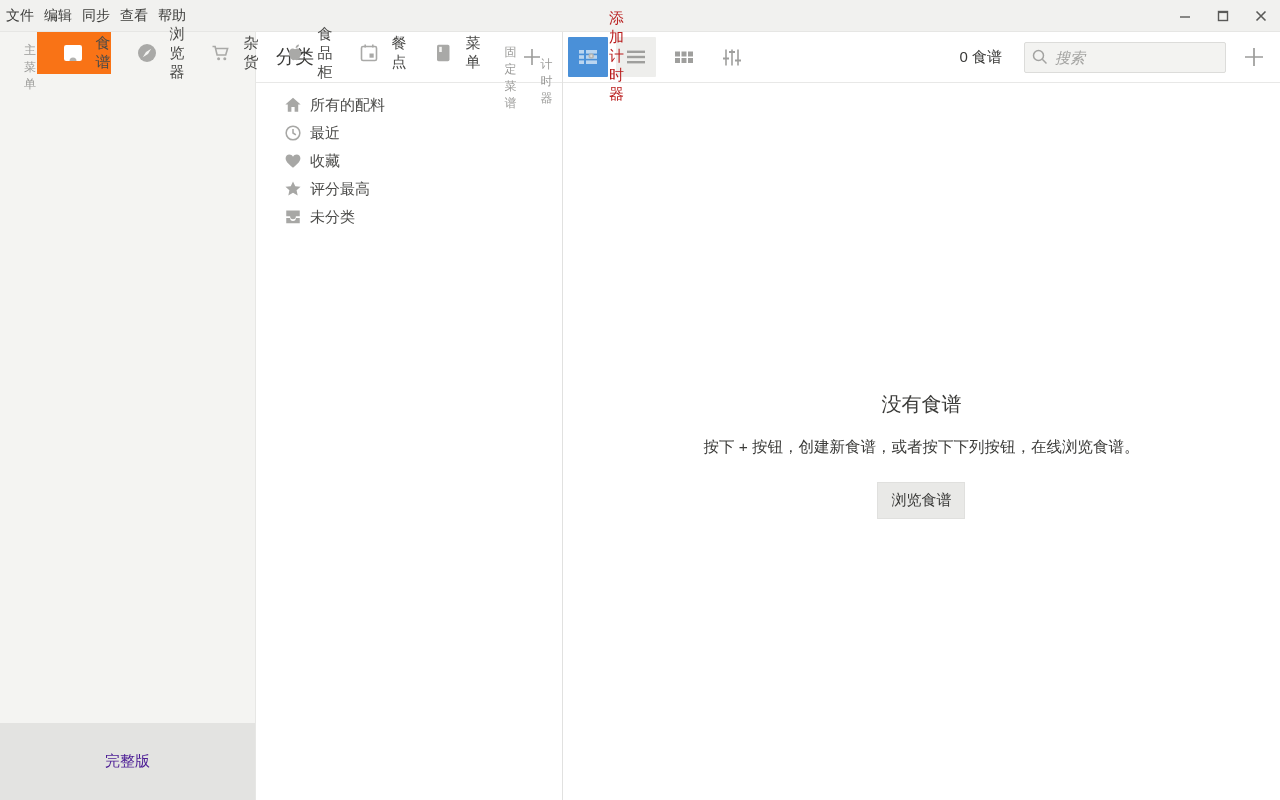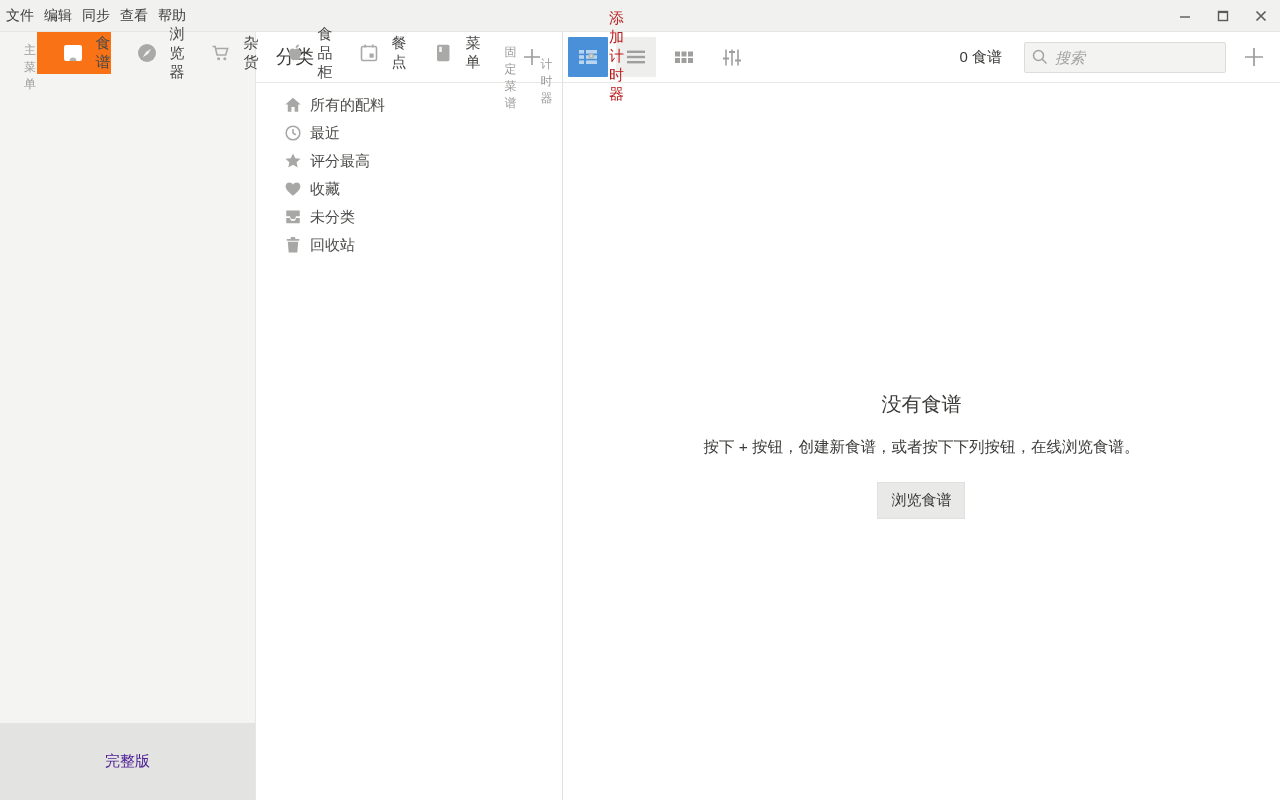--- a/index.html
+++ b/index.html
@@ -212,55 +212,45 @@
                 <circle cx="10" cy="10" r="7.6"></circle>
                 <path d="M10 5.6 V10 L13.2 12.2"></path>
               </svg>
           </span>
           <span>最近</span>
         </div>
 
         <div class="cat-item">
           <span class="ic">
             <svg viewBox="0 0 20 20" fill="currentColor">
+                <path d="M10 17.4 C4 12.8 1.8 9.8 1.8 6.9 C1.8 4.6 3.6 2.9 5.9 2.9 C7.6 2.9 9.2 3.9 10 5.4 C10.8 3.9 12.4 2.9 14.1 2.9 C16.4 2.9 18.2 4.6 18.2 6.9 C18.2 9.8 16 12.8 10 17.4 Z"></path>
+              </svg>
+          </span>
+          <span>收藏</span>
+        </div>
+
+        <div class="cat-item">
+          <span class="ic">
+            <svg viewBox="0 0 20 20" fill="currentColor">
                 <path d="M10 1.6 L12.5 7 L18.4 7.6 L14 11.5 L15.2 17.3 L10 14.3 L4.8 17.3 L6 11.5 L1.6 7.6 L7.5 7 Z"></path>
               </svg>
           </span>
           <span>评分最高</span>
-        </div>
-
-        <div class="cat-item">
-          <span class="ic">
-            <svg viewBox="0 0 20 20" fill="currentColor">
-                <path d="M10 17.4 C4 12.8 1.8 9.8 1.8 6.9 C1.8 4.6 3.6 2.9 5.9 2.9 C7.6 2.9 9.2 3.9 10 5.4 C10.8 3.9 12.4 2.9 14.1 2.9 C16.4 2.9 18.2 4.6 18.2 6.9 C18.2 9.8 16 12.8 10 17.4 Z"></path>
-              </svg>
-          </span>
-          <span>收藏</span>
         </div>
 
         <div class="cat-item">
           <span class="ic">
             <svg viewBox="0 0 20 20" fill="currentColor">
                 <path d="M2.5 2.8 H17.5 V9.2 H13.2 A3.2 3.2 0 0 1 6.8 9.2 H2.5 Z"></path>
                 <path d="M2.5 11.2 H6.8 A3.2 3.2 0 0 0 13.2 11.2 H17.5 V17 H2.5 Z"></path>
               </svg>
           </span>
           <span>未分类</span>
         </div>
 
-        <div class="cat-item">
-          <span class="ic">
-            <svg viewBox="0 0 20 20" fill="currentColor">
-                <rect x="7.4" y="1.2" width="5.2" height="2.4" rx="1"></rect>
-                <rect x="2.8" y="3.2" width="14.4" height="2" rx="1"></rect>
-                <path d="M4.2 6.4 H15.8 L14.8 18.2 H5.2 Z"></path>
-              </svg>
-          </span>
-          <span>回收站</span>
-        </div>
 
       </div>
     </div>
 
     <div class="main">
 
       <div class="toolbar">
         <button class="view-btn active">
           <svg width="18" height="14" viewBox="0 0 18 14" fill="currentColor">
               <rect x="0" y="0" width="5" height="3.6"></rect>

